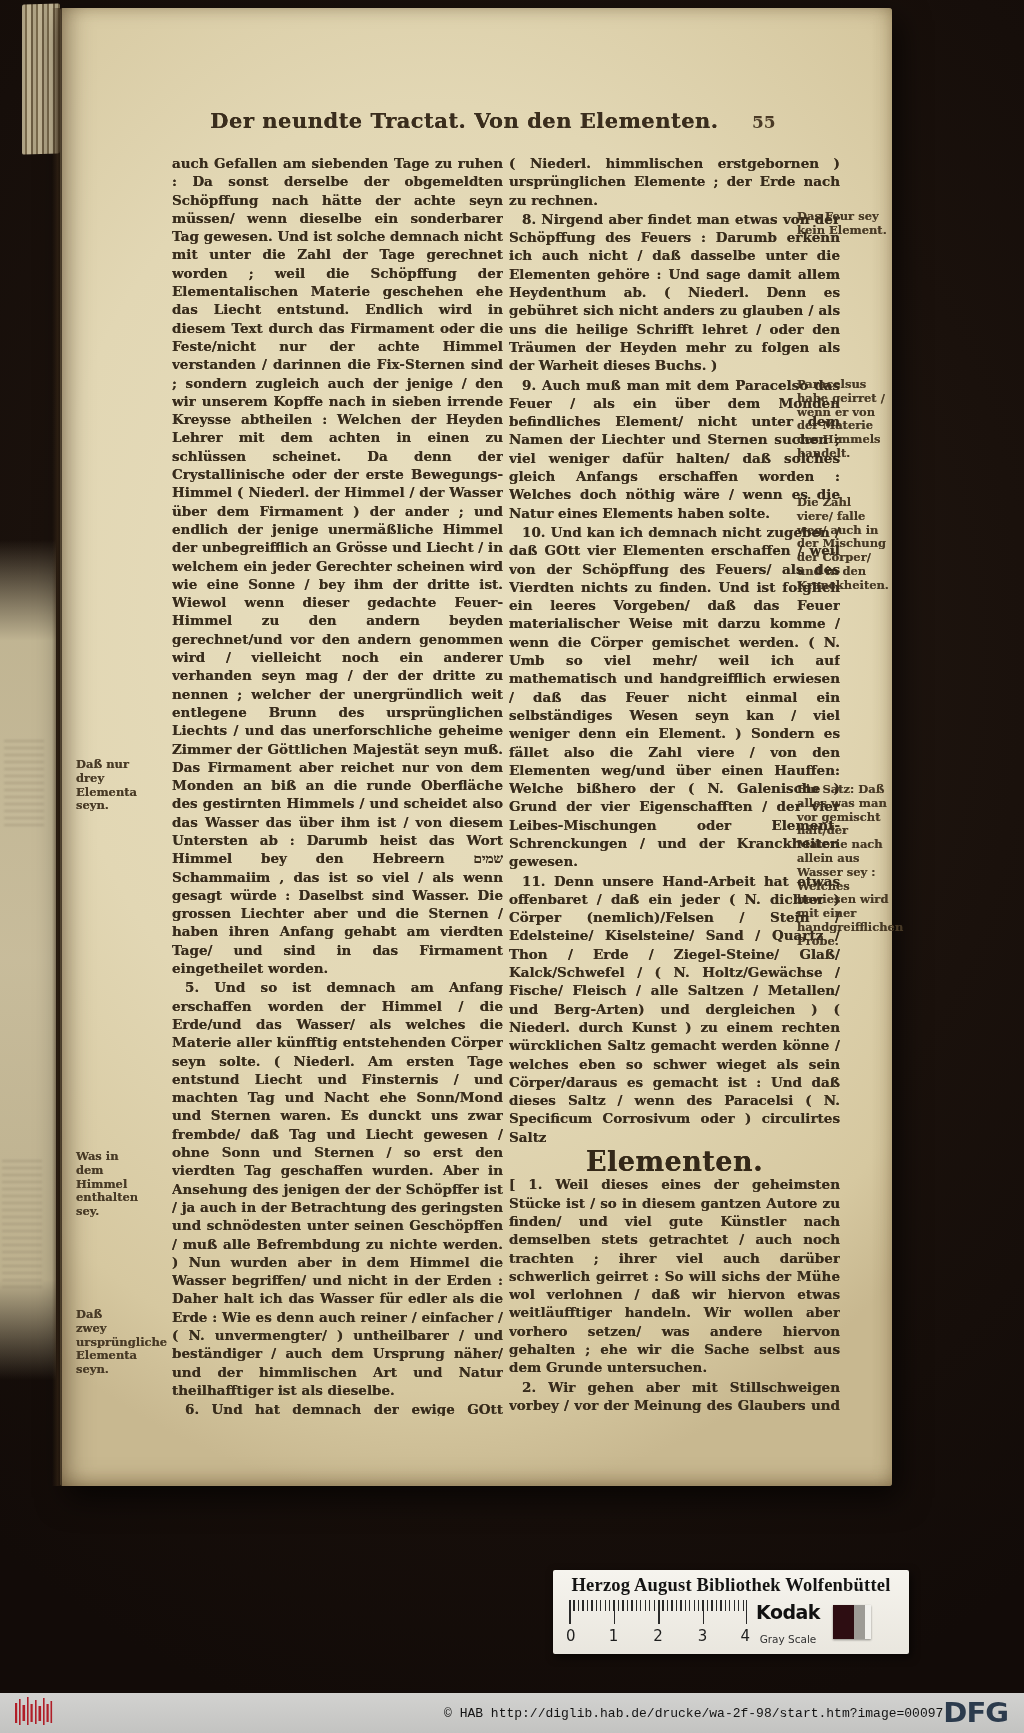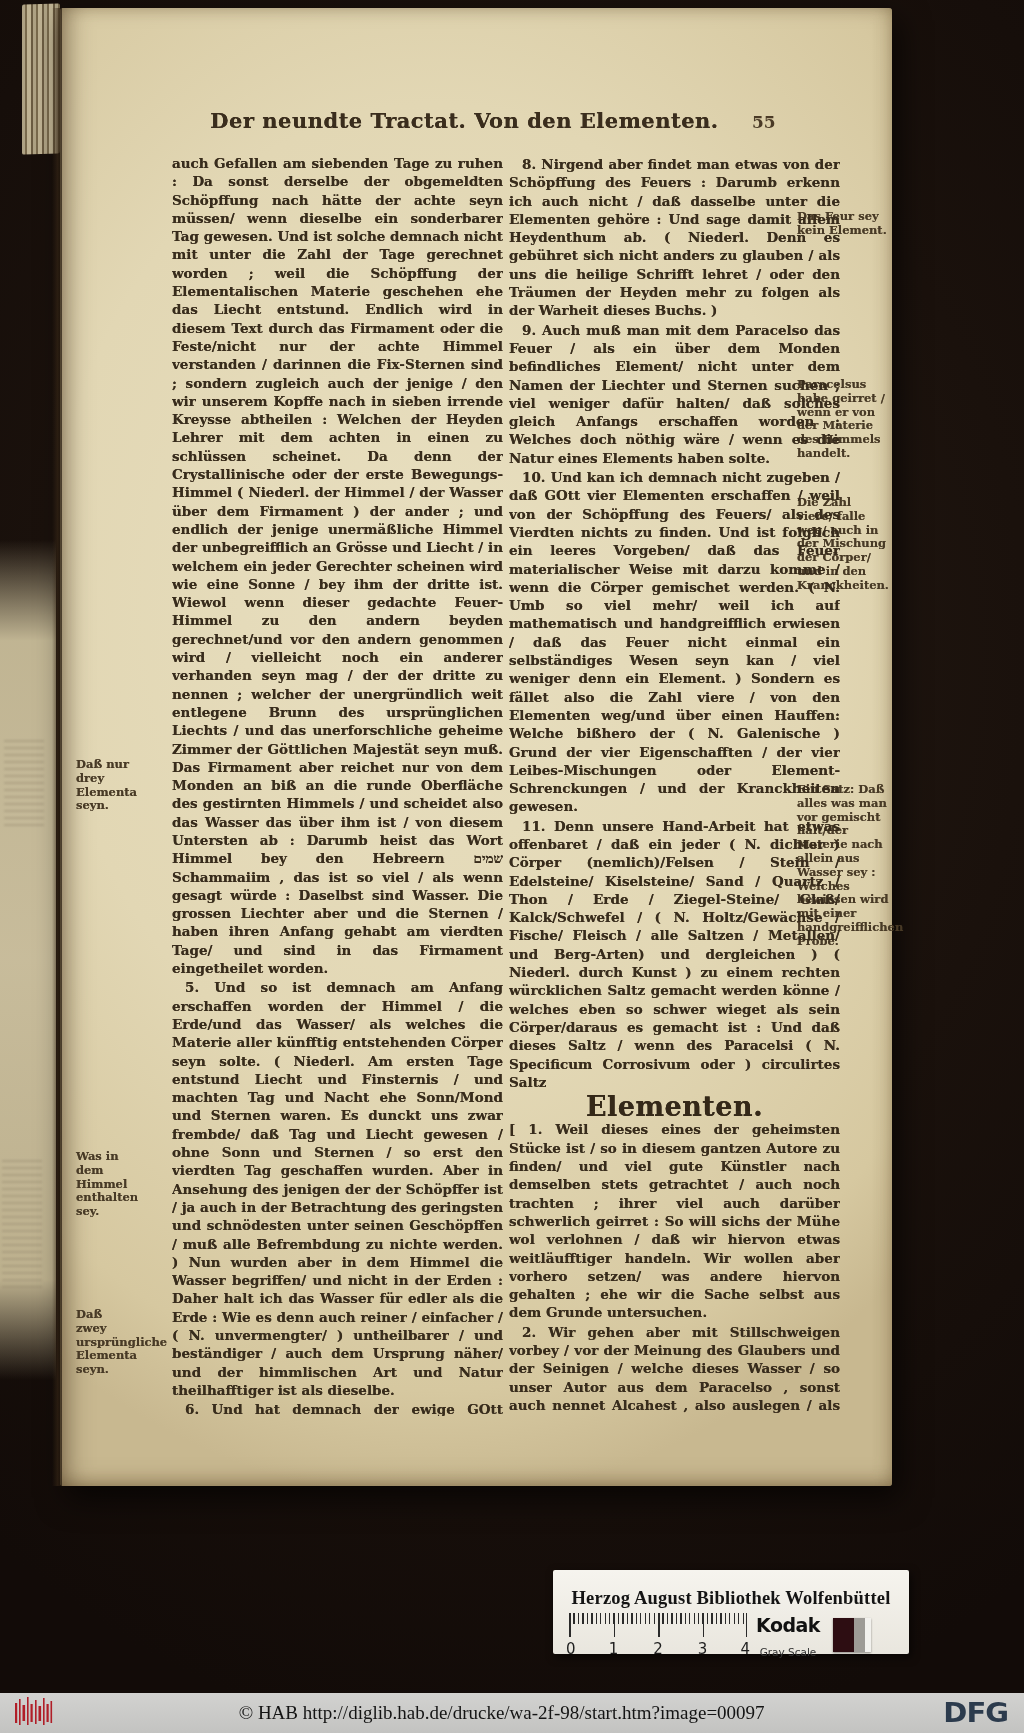--- a/index.html
+++ b/index.html
@@ -69,21 +69,21 @@
   .mnote-left{left:16px;width:56px;}
   .mnote-right{left:737px;width:92px;}
   
   .label-card{
     position:absolute;left:553px;top:1570px;width:356px;height:84px;
     background:linear-gradient(#f6f4ee,#e9e6de);border-radius:2px;
     box-shadow:2px 3px 8px rgba(0,0,0,.6);
   }
   .label-title{
     text-align:center;font-size:18.5px;font-weight:bold;color:#141414;
-    margin-top:18px;font-family:"Liberation Serif","DejaVu Serif",serif;letter-spacing:.2px;
+    margin-top:5px;font-family:"Liberation Serif","DejaVu Serif",serif;letter-spacing:.2px;
   }
   .label-row{position:relative;height:52px;margin-top:2px;}
   .ruler{position:absolute;left:16px;top:2px;width:178px;height:46px;}
   .ruler-fine{
     position:absolute;left:0;top:0;width:178px;height:11px;
     background:repeating-linear-gradient(to right,#2a2a2a 0 1.3px,transparent 1.3px 4.45px);
   }
   .ruler-tick{position:absolute;top:0;width:1.6px;height:24px;background:#2a2a2a;}
   .ruler-num{
     position:absolute;top:27px;width:20px;margin-left:-10px;text-align:center;
@@ -100,22 +100,22 @@
   .gp-b{width:30%;background:#9d9b96;}
   .gp-c{width:15%;background:#f2f1ed;}
   
   .footer-bar{
     position:absolute;left:0;bottom:0;width:1024px;height:40px;
     background:linear-gradient(#d2d2d0,#c3c3c1);
     display:flex;align-items:center;
   }
   .hab-mark{margin-left:14px;flex:0 0 auto;}
   .footer-text{
-    flex:1;text-align:center;font-family:Liberation Serif, serif;
-    font-size:19px;color:#141414;letter-spacing:0;
+    flex:1;text-align:right;font-family:Liberation Mono, monospace;
+    font-size:13px;color:#141414;letter-spacing:0;
   }
   .dfg-logo{
     flex:0 0 auto;margin-right:16px;font-family:"DejaVu Sans",sans-serif;
     font-weight:800;font-size:29px;color:#2c3b4d;letter-spacing:-1px;
     transform:scaleY(.92);
   }
 </style>
 </head>
 <body>
 
@@ -142,20 +142,21 @@
   <div class="mnote mnote-right" style="top:775px;">Ein Satz: Daß alles was man vor gemischt hält/der Materie nach allein aus Wasser sey : Welches bewiesen wird mit einer handgreifflichen Probe.</div>
 
   <div class="col col-left">
     <p>auch Gefallen am siebenden Tage zu ruhen : Da sonst derselbe der obgemeldten Schöpffung nach hätte der achte seyn müssen/ wenn dieselbe ein sonderbarer Tag gewesen. Und ist solche demnach nicht mit unter die Zahl der Tage gerechnet worden ; weil die Schöpffung der Elementalischen Materie geschehen ehe das Liecht entstund. Endlich wird in diesem Text durch das Firmament oder die Feste/nicht nur der achte Himmel verstanden / darinnen die Fix-Sternen sind ; sondern zugleich auch der jenige / den wir unserem Kopffe nach in sieben irrende Kreysse abtheilen : Welchen der Heyden Lehrer mit dem achten in einen zu schlüssen scheinet. Da denn der Crystallinische oder der erste Bewegungs-Himmel ( Niederl. der Himmel / der Wasser über dem Firmament ) der ander ; und endlich der jenige unermäßliche Himmel der unbegreifflich an Grösse und Liecht / in welchem ein jeder Gerechter scheinen wird wie eine Sonne / bey ihm der dritte ist. Wiewol wenn dieser gedachte Feuer-Himmel zu den andern beyden gerechnet/und vor den andern genommen wird / vielleicht noch ein anderer verhanden seyn mag / der der dritte zu nennen ; welcher der unergründlich weit entlegene Brunn des ursprünglichen Liechts / und das unerforschliche geheime Zimmer der Göttlichen Majestät seyn muß. Das Firmament aber reichet nur von dem Monden an biß an die runde Oberfläche des gestirnten Himmels / und scheidet also das Wasser das über ihm ist / von diesem Untersten ab : Darumb heist das Wort Himmel bey den Hebreern שמים Schammaiim , das ist so viel / als wenn gesagt würde : Daselbst sind Wasser. Die grossen Liechter aber und die Sternen / haben ihren Anfang gehabt am vierdten Tage/ und sind in das Firmament eingetheilet worden.</p>
     <p class="sect">5. Und so ist demnach am Anfang erschaffen worden der Himmel / die Erde/und das Wasser/ als welches die Materie aller künfftig entstehenden Cörper seyn solte. ( Niederl. Am ersten Tage entstund Liecht und Finsternis / und machten Tag und Nacht ehe Sonn/Mond und Sternen waren. Es dunckt uns zwar frembde/ daß Tag und Liecht gewesen / ohne Sonn und Sternen / so erst den vierdten Tag geschaffen wurden. Aber in Ansehung des jenigen der der Schöpffer ist / ja auch in der Betrachtung des geringsten und schnödesten unter seinen Geschöpffen / muß alle Befrembdung zu nichte werden. ) Nun wurden aber in dem Himmel die Wasser begriffen/ und nicht in der Erden : Daher halt ich das Wasser für edler als die Erde : Wie es denn auch reiner / einfacher / ( N. unvermengter/ ) untheilbarer / und beständiger / auch dem Ursprung näher/ und der himmlischen Art und Natur theilhafftiger ist als dieselbe.</p>
     <p class="sect">6. Und hat demnach der ewige GOtt verordnet / das der Himmel in sich enthalten solte/ die Wasser die über demselben sind ; und noch etwas mehr/(umb dessentwillen er der Himmel genannt wird : ) Welches wir ( Niederl. eine lebende) Lufft/ Himmels-Zeug / ( Æther ) oder lebhafften Geist nennen.</p>
 
   </div>
 
   <div class="col col-right">
+    <p>( Niederl. himmlischen erstgebornen ) ursprünglichen Elemente ; der Erde nach zu rechnen.</p>
     <p class="sect">8. Nirgend aber findet man etwas von der Schöpffung des Feuers : Darumb erkenn ich auch nicht / daß dasselbe unter die Elementen gehöre : Und sage damit allem Heydenthum ab. ( Niederl. Denn es gebühret sich nicht anders zu glauben / als uns die heilige Schrifft lehret / oder den Träumen der Heyden mehr zu folgen als der Warheit dieses Buchs. )</p>
     <p class="sect">9. Auch muß man mit dem Paracelso das Feuer / als ein über dem Monden befindliches Element/ nicht unter dem Namen der Liechter und Sternen suchen ; viel weniger dafür halten/ daß solches gleich Anfangs erschaffen worden : Welches doch nöthig wäre / wenn es die Natur eines Elements haben solte.</p>
     <p class="sect">10. Und kan ich demnach nicht zugeben / daß GOtt vier Elementen erschaffen / weil von der Schöpffung des Feuers/ als des Vierdten nichts zu finden. Und ist folglich ein leeres Vorgeben/ daß das Feuer materialischer Weise mit darzu komme / wenn die Cörper gemischet werden. ( N. Umb so viel mehr/ weil ich auf mathematisch und handgreifflich erwiesen / daß das Feuer nicht einmal ein selbständiges Wesen seyn kan / viel weniger denn ein Element. ) Sondern es fället also die Zahl viere / von den Elementen weg/und über einen Hauffen: Welche bißhero der ( N. Galenische ) Grund der vier Eigenschafften / der vier Leibes-Mischungen oder Element-Schrenckungen / und der Kranckheiten gewesen.</p>
     <p class="sect">11. Denn unsere Hand-Arbeit hat etwas offenbaret / daß ein jeder ( N. dichter ) Cörper (nemlich)/Felsen / Stein / Edelsteine/ Kiselsteine/ Sand / Quartz / Thon / Erde / Ziegel-Steine/ Glaß/ Kalck/Schwefel / ( N. Holtz/Gewächse / Fische/ Fleisch / alle Saltzen / Metallen/ und Berg-Arten) und dergleichen ) ( Niederl. durch Kunst ) zu einem rechten würcklichen Saltz gemacht werden könne / welches eben so schwer wieget als sein Cörper/daraus es gemacht ist : Und daß dieses Saltz / wenn des Paracelsi ( N. Specificum Corrosivum oder ) circulirtes Saltz</p>
     <div class="annot-heading">Elementen.</div>
     <p>[ 1. Weil dieses eines der geheimsten Stücke ist / so in diesem gantzen Autore zu finden/ und viel gute Künstler nach demselben stets getrachtet / auch noch trachten ; ihrer viel auch darüber schwerlich geirret : So will sichs der Mühe wol verlohnen / daß wir hiervon etwas weitläufftiger handeln. Wir wollen aber vorhero setzen/ was andere hiervon gehalten ; ehe wir die Sache selbst aus dem Grunde untersuchen.</p>
     <p class="sect">2. Wir gehen aber mit Stillschweigen vorbey / vor der Meinung des Glaubers und der Seinigen / welche dieses Wasser / so unser Autor aus dem Paracelso , sonst auch nennet Alcahest , also auslegen / als solle es heissen Alcali est ; es ist ein Laugen-Saltz. Sintemal ihre Proben mit den Oelen von</p>
 
   </div>
 </div>

